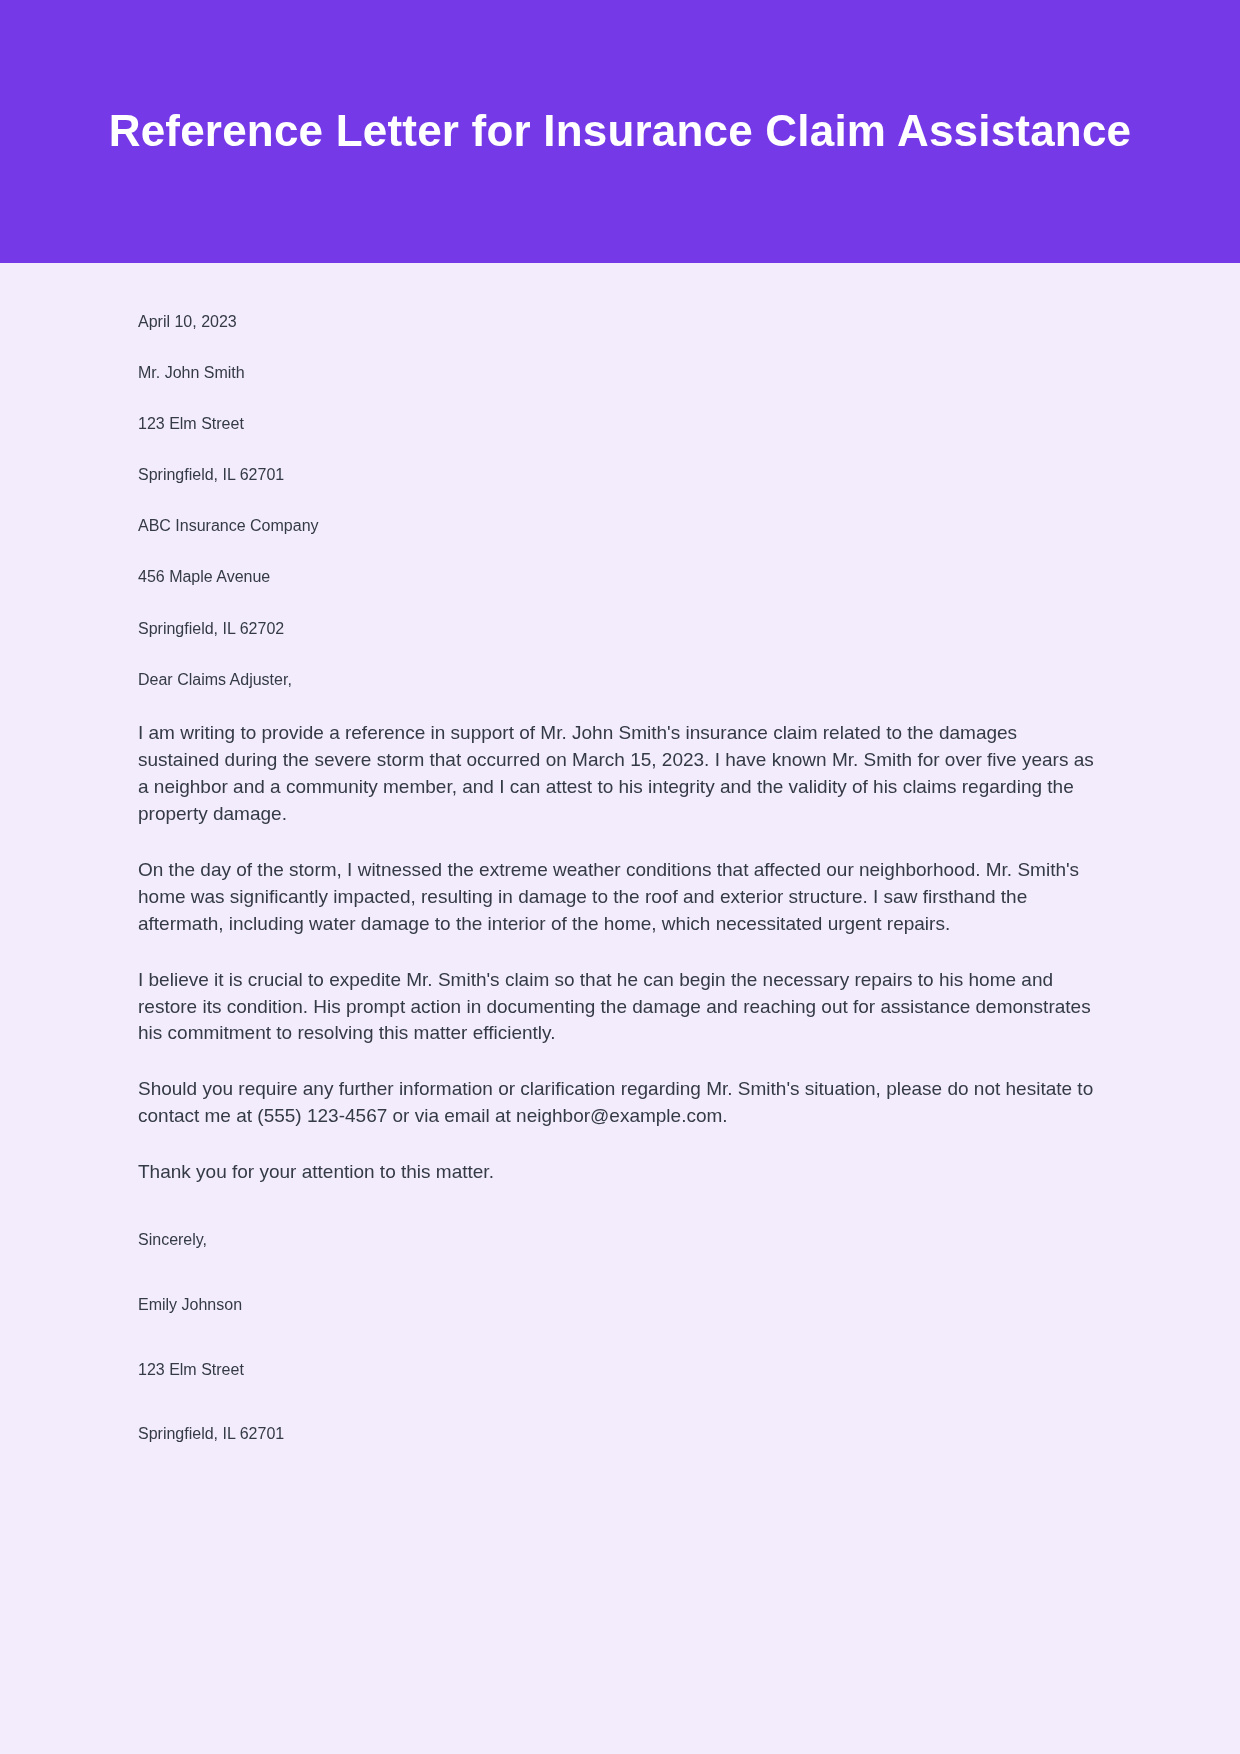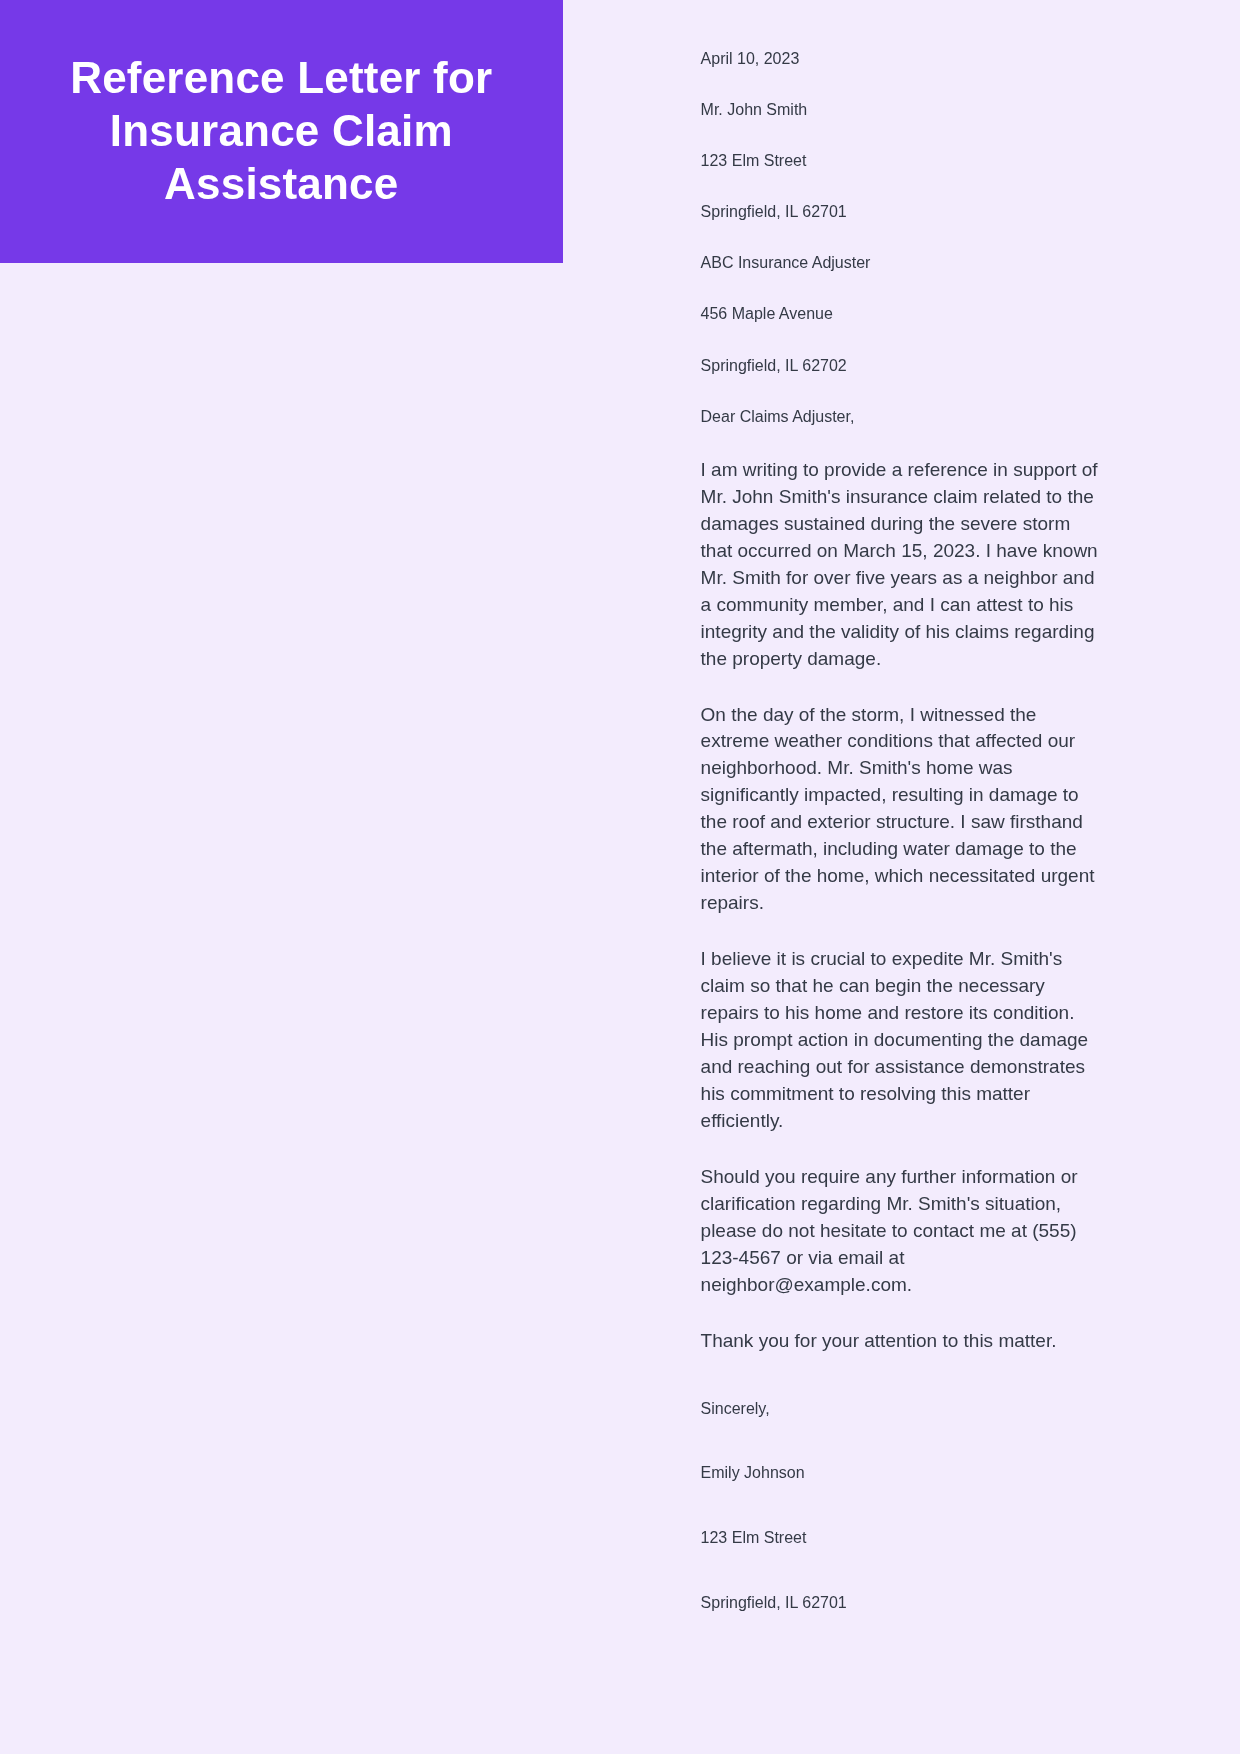--- a/index.html
+++ b/index.html
@@ -12,21 +12,21 @@
     background: #f3ecfd;
     font-family: "Liberation Sans", sans-serif;
     -webkit-font-smoothing: antialiased;
   }
   .page {
     width: 1240px;
     min-height: 1754px;
     background: #f3ecfd;
     box-sizing: border-box;
     display: flex;
-    flex-direction: row;
+    flex-direction: column;
   }
   .letter-header {
     width: 100%;
     height: 263px;
     background: #7639e8;
     display: flex;
     align-items: center;
     justify-content: center;
     box-sizing: border-box;
     padding: 0 40px;
@@ -77,21 +77,21 @@
   </div>
 
   <div class="letter-body">
 
     <p class="line">April 10, 2023</p>
 
     <p class="line">Mr. John Smith</p>
     <p class="line">123 Elm Street</p>
     <p class="line">Springfield, IL 62701</p>
 
-    <p class="line">ABC Insurance Adjuster</p>
+    <p class="line">ABC Insurance Company</p>
     <p class="line">456 Maple Avenue</p>
     <p class="line">Springfield, IL 62702</p>
 
     <p class="line">Dear Claims Adjuster,</p>
 
     <p class="para">I am writing to provide a reference in support of Mr. John Smith's insurance claim related to the damages sustained during the severe storm that occurred on March 15, 2023. I have known Mr. Smith for over five years as a neighbor and a community member, and I can attest to his integrity and the validity of his claims regarding the property damage.</p>
     <p class="para">On the day of the storm, I witnessed the extreme weather conditions that affected our neighborhood. Mr. Smith's home was significantly impacted, resulting in damage to the roof and exterior structure. I saw firsthand the aftermath, including water damage to the interior of the home, which necessitated urgent repairs.</p>
     <p class="para">I believe it is crucial to expedite Mr. Smith's claim so that he can begin the necessary repairs to his home and restore its condition. His prompt action in documenting the damage and reaching out for assistance demonstrates his commitment to resolving this matter efficiently.</p>
     <p class="para">Should you require any further information or clarification regarding Mr. Smith's situation, please do not hesitate to contact me at (555) 123-4567 or via email at neighbor@example.com.</p>
     <p class="para">Thank you for your attention to this matter.</p>

